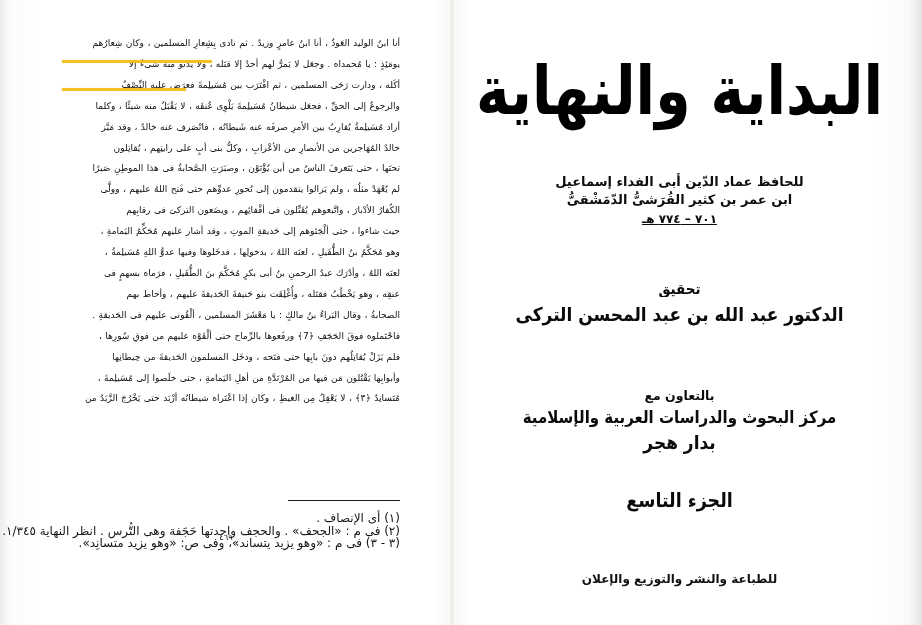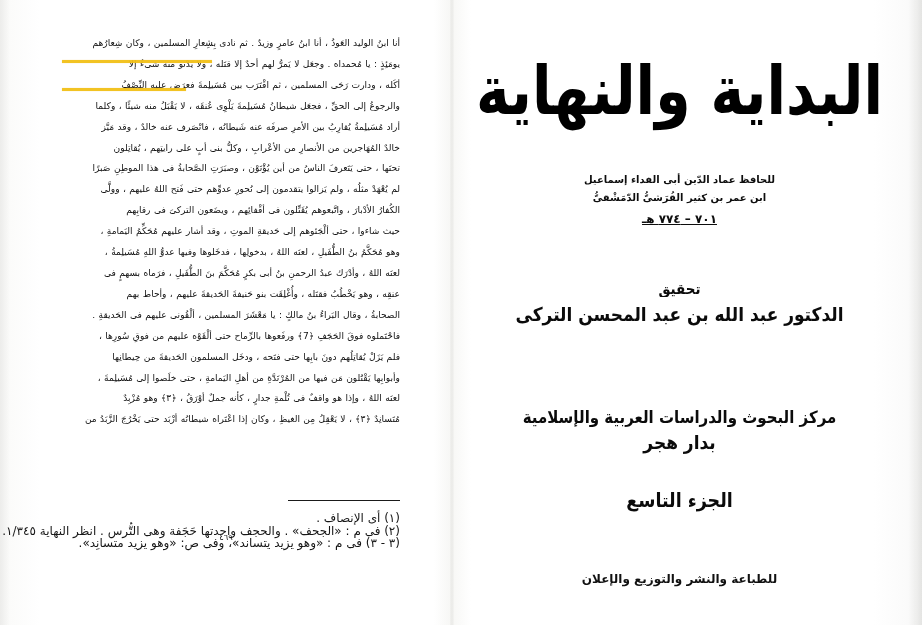--- a/index.html
+++ b/index.html
@@ -141,21 +141,21 @@
     font-weight:700;
     color:#000000;
     line-height:1.05;
     letter-spacing:-1px;
     transform:scaleY(1.18);
     transform-origin:center top;
   }
   .author-line{
     position:absolute;
     left:0;width:455px;
-    font-size:10px;
+    font-size:13px;
     color:#0d0d0d;
     font-weight:600;
     line-height:1.55;
   }
   .author-1{top:160px;}
   .author-2{top:178px;}
   .author-dates{
     position:absolute;
     left:0;top:200px;width:455px;
     font-size:12px;
@@ -240,21 +240,20 @@
         <span class="ln">لم يُعْهَدْ مثلُه ، ولم يَزالوا يتقدمون إلى نُحورِ عدوِّهم حتى فَتح اللهُ عليهم ، وولَّى</span>
         <span class="ln">الكُفارُ الأدْبارَ ، واتَّبعوهم يُقَتِّلون فى أقْفائِهم ، ويضَعون التركىَ فى رقابِهم</span>
         <span class="ln">حيث شاءوا ، حتى ألْجَئوهم إلى حَديقةِ الموتِ ، وقد أشار عليهم مُحَكِّمُ اليَمامةِ ،</span>
         <span class="ln">وهو مُحَكَّمُ بنُ الطُّفَيلِ ، لعنَه اللهُ ، بدخولِها ، فدخَلوها وفيها عدوُّ اللهِ مُسَيلِمةُ ،</span>
         <span class="ln">لعنَه اللهُ ، وأدْرَك عبدُ الرحمنِ بنُ أبى بكرٍ مُحَكَّمَ بنَ الطُّفَيلِ ، فرَماه بسهمٍ فى</span>
         <span class="ln">عنقِه ، وهو يَخْطُبُ فقتَله ، وأُغْلِقَت بنو حَنيفةَ الحَديقةَ عليهم ، وأحاط بهم</span>
         <span class="ln">الصحابةُ ، وقال البَراءُ بنُ مالكٍ : يا مَعْشَرَ المسلمين ، ألْقُونى عليهم فى الحَديقةِ .</span>
         <span class="ln">فاحْتَملوه فوقَ الحَجَفِ ﴿7﴾ ورفَعوها بالرِّماح حتى ألْقَوْه عليهم من فوقِ سُورِها ،</span>
         <span class="ln">فلم يَزَلْ يُقاتِلُهم دونَ بابِها حتى فتَحه ، ودخَل المسلمون الحَديقةَ من حِيطانِها</span>
         <span class="ln">وأبوابِها يَقْتُلون مَن فيها من المُرْتَدَّةِ من أهلِ اليَمامةِ ، حتى خلَصوا إلى مُسَيلِمةَ ،</span>
-        <span class="ln">لعنَه اللهُ ، وإذا هو واقفٌ فى ثُلْمةِ جدارٍ ، كأنه جملٌ أوْرَقُ ، ﴿٣﴾ وهو مُزْبِدٌ</span>
         <span class="ln">مُتَسانِدٌ ﴿٣﴾ ، لا يَعْقِلُ مِن الغيظِ ، وكان إذا اعْتَراه شيطانُه أزْبَد حتى يَخْرُجَ الزَّبَدُ من</span>
       </p>
     </div>
 
     <div class="hl hl-1"></div>
     <div class="hl hl-2"></div>
 
     <div class="fn-rule"></div>
 
     <div class="footnotes">
@@ -271,20 +270,21 @@
   <div class="title-page">
     <div class="book-title">البداية والنهاية</div>
 
     <div class="author-line author-1">للحافظ عماد الدّين أبى الفداء إسماعيل</div>
     <div class="author-line author-2">ابن عمر بن كثير القُرَشىُّ الدّمَشْقىُّ</div>
     <div class="author-dates">٧٠١ – ٧٧٤ هـ</div>
 
     <div class="section-label tahqiq">تحقيق</div>
     <div class="section-label editor">الدكتور عبد الله بن عبد المحسن التركى</div>
 
+    <div class="section-label coop">بالتعاون مع</div>
     <div class="section-label center-name">مركز البحوث والدراسات العربية والإسلامية</div>
     <div class="section-label center-house">بدار هجر</div>
 
     <div class="section-label volume">الجزء التاسع</div>
 
     <div class="section-label pub-sub">للطباعة والنشر والتوزيع والإعلان</div>
   </div>
 
   <div class="gutter"></div>
   <div class="edge-shadow-left"></div>

